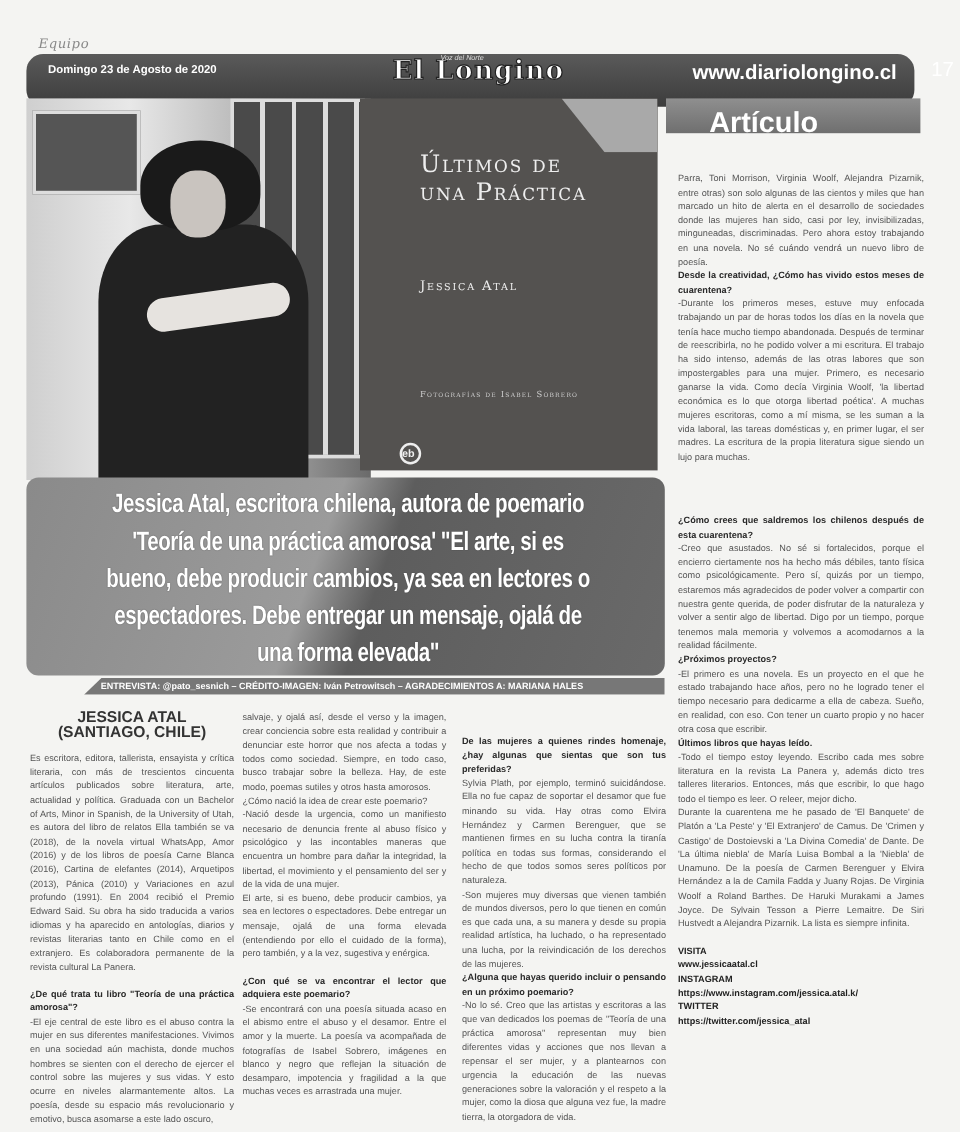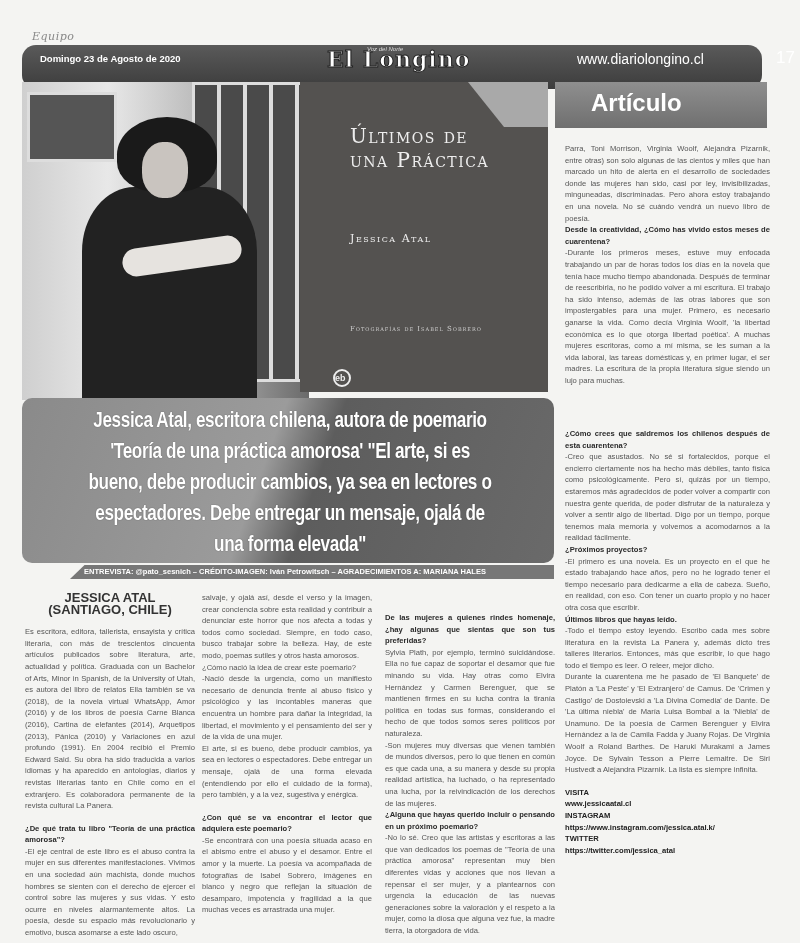--- a/index.html
+++ b/index.html
@@ -5,38 +5,38 @@
   * { box-sizing: border-box; margin: 0; padding: 0; }
   html, body { width: 800px; height: 943px; background: #f4f4f2; overflow: hidden; }
   body { position: relative; font-family: "Liberation Sans", sans-serif; color: #333; }
 
   .handwriting { position: absolute; left: 32px; top: 30px; font-family: "DejaVu Serif", serif; font-size: 11px; color: #888; font-style: italic; letter-spacing: 0.5px; }
 
   .header-bar { position: absolute; left: 22px; top: 45px; width: 740px; height: 44px; background: linear-gradient(180deg,#5a5a5a,#3c3c3c); border-radius: 14px; color: #fff; }
   .header-date { position: absolute; left: 18px; top: 8px; font-size: 9.5px; font-weight: bold; }
   .header-logo { position: absolute; left: 305px; top: 1px; font-family: "DejaVu Serif", serif; font-size: 22px; font-weight: bold; color: #fff; -webkit-text-stroke: 1px #222; letter-spacing: 1px; }
   .header-logo-small { position: absolute; left: 345px; top: 1px; font-size: 6px; font-style: italic; color: #ddd; }
-  .header-url { position: absolute; left: 555px; top: 6px; font-size: 14px; font-weight: normal; }
+  .header-url { position: absolute; left: 555px; top: 6px; font-size: 17px; font-weight: bold; }
   .header-page { position: absolute; left: 754px; top: 3px; font-size: 17px; }
 
   .photo { position: absolute; left: 22px; top: 82px; width: 287px; height: 318px; background: linear-gradient(90deg,#cfcfcf 0%,#e8e8e8 30%,#bdbdbd 60%,#6a6a6a 100%); overflow: hidden; }
   .photo .window { position: absolute; background: #555; border: 3px solid #ddd; }
   .photo .hair { position: absolute; left: 95px; top: 35px; width: 100px; height: 75px; background: #1a1a1a; border-radius: 50% 50% 40% 40%; }
   .photo .face { position: absolute; left: 120px; top: 60px; width: 46px; height: 56px; background: #c9c4bf; border-radius: 45%; }
   .photo .body { position: absolute; left: 60px; top: 105px; width: 175px; height: 215px; background: #222; border-radius: 30% 30% 0 0; }
   .photo .arm { position: absolute; left: 100px; top: 160px; width: 120px; height: 28px; background: #e6e3df; border-radius: 14px; transform: rotate(-8deg); }
 
   .book-cover { position: absolute; left: 300px; top: 82px; width: 248px; height: 310px; background: #545250; color: #eee; }
   .book-corner { position: absolute; right: 0; top: 0; width: 80px; height: 45px; background: #a9a9a9; clip-path: polygon(0 0,100% 0,100% 100%,45% 100%); }
   .book-title { position: absolute; left: 50px; top: 42px; font-family: "DejaVu Serif", serif; font-size: 20px; line-height: 24px; letter-spacing: 1.5px; font-variant: small-caps; }
   .book-author { position: absolute; left: 50px; top: 150px; font-family: "DejaVu Serif", serif; font-size: 11px; letter-spacing: 1.5px; font-variant: small-caps; }
   .book-photos { position: absolute; left: 50px; top: 243px; font-family: "DejaVu Serif", serif; font-size: 7px; letter-spacing: 1px; font-variant: small-caps; color: #ccc; }
   .book-logo { position: absolute; left: 33px; top: 287px; width: 18px; height: 18px; border: 2px solid #eee; border-radius: 50%; font-size: 9px; font-weight: bold; text-align: left; line-height: 14px; }
 
-  .section-tab { position: absolute; left: 555px; top: 82px; width: 212px; height: 46px; background: linear-gradient(180deg,#8f8f8f,#6f6f6f); color: #fff; font-size: 24px; font-weight: bold; padding-left: 36px; line-height: 42px; }
+  .section-tab { position: absolute; left: 555px; top: 82px; width: 212px; height: 29px; background: linear-gradient(180deg,#8f8f8f,#6f6f6f); color: #fff; font-size: 24px; font-weight: bold; padding-left: 36px; line-height: 42px; }
 
   .headline-box { position: absolute; left: 22px; top: 398px; width: 532px; height: 165px; background: linear-gradient(110deg,#8a8a8a 0%,#9b9b9b 45%,#5d5d5d 55%,#6a6a6a 100%); border-radius: 10px; }
   .headline { position: absolute; left: 30px; top: 404px; width: 520px; text-align: center; font-family: "Liberation Sans", sans-serif; font-weight: bold; font-size: 22px; line-height: 31px; color: #fff; transform: scaleX(0.78); transform-origin: center; letter-spacing: -0.5px; text-shadow: 0 0 1px #333; }
   .credits { position: absolute; left: 70px; top: 565px; width: 484px; height: 14px; background: #777; clip-path: polygon(3% 0,100% 0,100% 100%,0 100%); color: #fff; font-size: 7.5px; font-weight: bold; padding-left: 14px; line-height: 14px; white-space: nowrap; }
 
   .col { position: absolute; font-size: 7.6px; line-height: 11.6px; color: #555; text-align: justify; }
   .col p { margin: 0; }
   .col .q { font-weight: bold; color: #2a2a2a; }
   .col .gap { height: 11px; }
   .col-r1 { left: 565px; top: 143px; width: 205px; }

